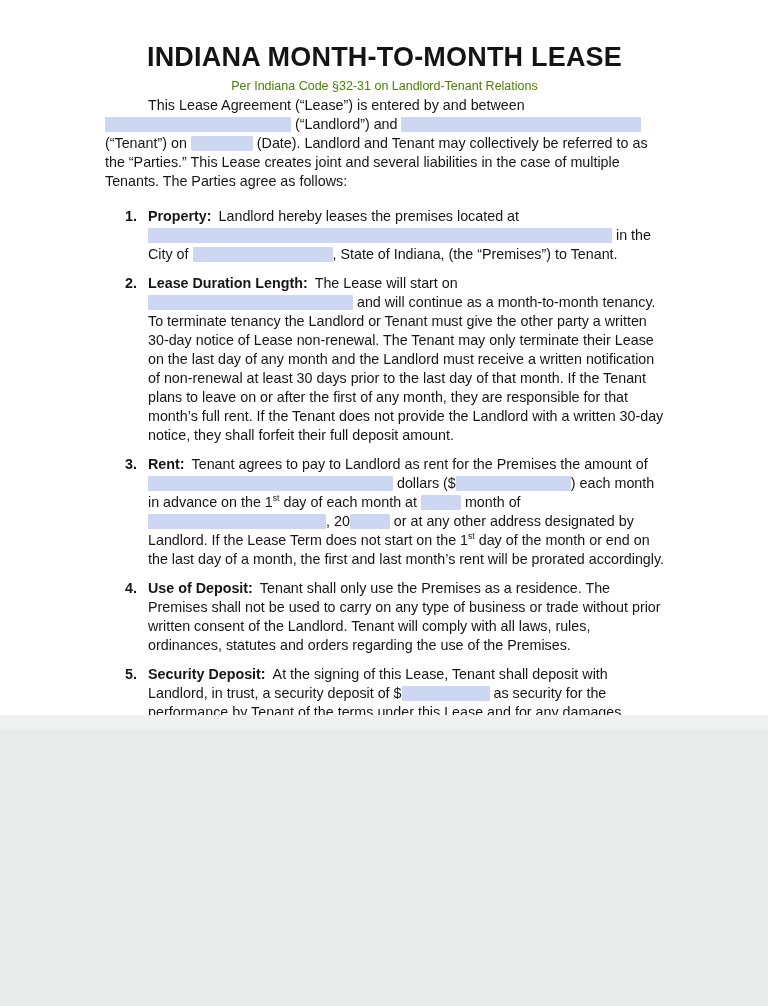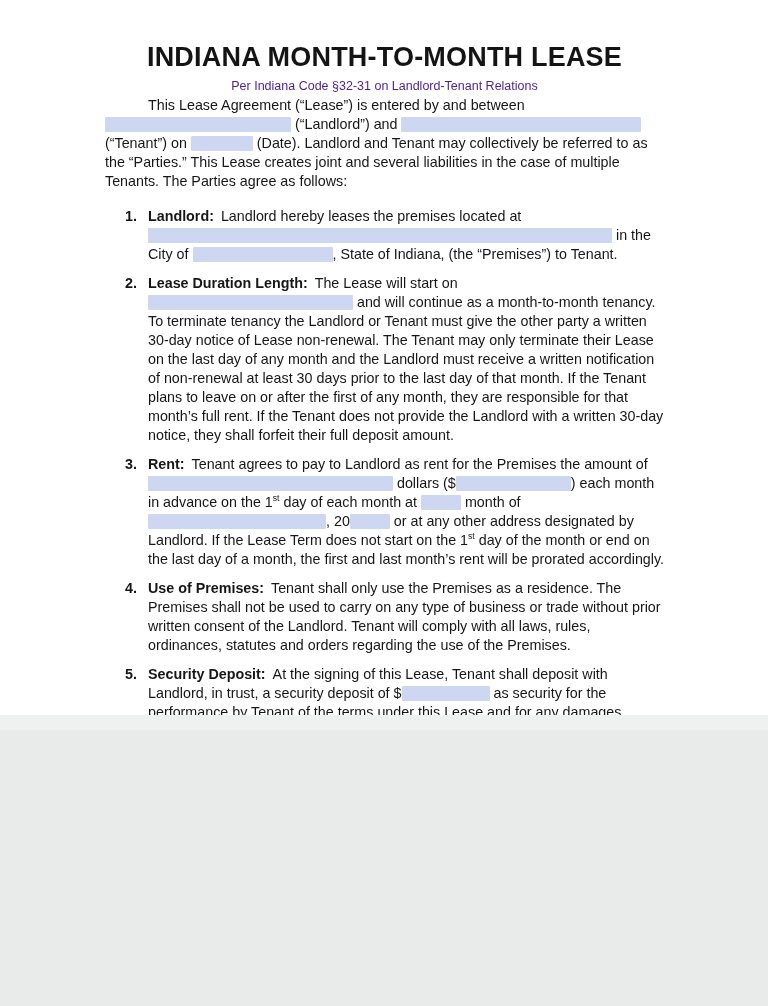--- a/index.html
+++ b/index.html
@@ -13,21 +13,21 @@
     color:#161616;
   }
   .content { padding:40px 104px 0 105px; }
   h1.doc-title {
     font-size:27px; line-height:34px;
     font-weight:bold; text-align:center;
     color:#141414; letter-spacing:0.2px;
   }
   .subtitle {
     margin-top:4px; text-align:center;
-    font-size:12.5px; line-height:17px; color:#4c1d95;
+    font-size:12.5px; line-height:17px; color:#4d7c0f;
   }
   .body-text { font-size:14.3px; line-height:19px; }
   .intro { margin-top:1px; text-indent:43px; }
   .section { position:relative; padding-left:43px; margin-top:10px; }
   .intro + .section { margin-top:16px; }
   .sec-num { position:absolute; left:20px; top:0; font-weight:bold; }
   .sec-heading { font-weight:bold; margin-right:7px; }
   .blank {
     display:inline-block;
     height:15px;
@@ -54,36 +54,36 @@
   <div class="content">
 
     <h1 class="doc-title"><span>INDIANA MONTH-TO-MONTH LEASE</span><br></h1>
 
     <div class="subtitle">Per Indiana Code §32-31 on Landlord-Tenant Relations</div>
 
     <p class="body-text intro">This Lease Agreement (“Lease”) is entered by and between <span class="blank" style="width: 186px;"></span> (“Landlord”) and <span class="blank" style="width: 240px;"></span> (“Tenant”) on <span class="blank" style="width: 62px;"></span> (Date). Landlord and Tenant may collectively be referred to as the “Parties.” This Lease creates joint and several liabilities in the case of multiple Tenants. The Parties agree as follows:</p>
 
     <div class="body-text section">
       <span class="sec-num">1.</span>
-      <p><b class="sec-heading">Landlord:</b><span>Landlord hereby leases the premises located at <span class="blank" style="width: 464px;"></span> in the City of <span class="blank" style="width: 140px;"></span>, State of Indiana, (the “Premises”) to Tenant.</span></p>
+      <p><b class="sec-heading">Property:</b><span>Landlord hereby leases the premises located at <span class="blank" style="width: 464px;"></span> in the City of <span class="blank" style="width: 140px;"></span>, State of Indiana, (the “Premises”) to Tenant.</span></p>
     </div>
 
     <div class="body-text section">
       <span class="sec-num">2.</span>
       <p><b class="sec-heading">Lease Duration Length:</b><span>The Lease will start on <span class="blank" style="width: 205px;"></span> and will continue as a month-to-month tenancy. To terminate tenancy the Landlord or Tenant must give the other party a written 30-day notice of Lease non-renewal. The Tenant may only terminate their Lease on the last day of any month and the Landlord must receive a written notification of non-renewal at least 30 days prior to the last day of that month. If the Tenant plans to leave on or after the first of any month, they are responsible for that month’s full rent.  If the Tenant does not provide the Landlord with a written 30-day notice, they shall forfeit their full deposit amount.</span></p>
     </div>
 
     <div class="body-text section">
       <span class="sec-num">3.</span>
       <p><b class="sec-heading">Rent:</b><span>Tenant agrees to pay to Landlord as rent for the Premises the amount of <span class="blank" style="width: 245px;"></span> dollars ($<span class="blank" style="width: 115px;"></span>) each month in advance on the 1<sup>st</sup> day of each month at <span class="blank" style="width: 40px;"></span> month of <span class="blank" style="width: 178px;"></span>, 20<span class="blank" style="width: 40px;"></span> or at any other address designated by Landlord.  If the Lease Term does not start on the 1<sup>st</sup> day of the month or end on the last day of a month, the first and last month’s rent will be prorated accordingly.</span></p>
     </div>
 
     <div class="body-text section">
       <span class="sec-num">4.</span>
-      <p><b class="sec-heading">Use of Premises:</b><span>Tenant shall only use the Premises as a residence. The Premises shall not be used to carry on any type of business or trade without prior written consent of the Landlord.  Tenant will comply with all laws, rules, ordinances, statutes and orders regarding the use of the Premises.</span></p>
+      <p><b class="sec-heading">Use of Deposit:</b><span>Tenant shall only use the Premises as a residence. The Premises shall not be used to carry on any type of business or trade without prior written consent of the Landlord.  Tenant will comply with all laws, rules, ordinances, statutes and orders regarding the use of the Premises.</span></p>
     </div>
 
     <div class="body-text section">
       <span class="sec-num">5.</span>
       <p><b class="sec-heading">Security Deposit:</b><span>At the signing of this Lease, Tenant shall deposit with Landlord, in trust, a security deposit of $<span class="blank" style="width: 88px;"></span> as security for the performance by Tenant of the terms under this Lease and for any damages caused by Tenant, Tenant’s family, agents and visitors to the Premises during the term of this Lease. Landlord may use part or all of the security deposit to repair any damage to the Premises caused by Tenant, Tenant’s family, agents and visitors to the Premises. However, Landlord is not just limited to the security deposit amount and Tenant remains liable for any balance.  Tenant shall not apply or deduct any portion of any security deposit from the last or any month’s rent.  Tenant shall not use or</span></p>
     </div>
 
   </div>
 
   <div class="footer"><span class="brand-free">free</span><span class="brand-forms">forms</span></div>

